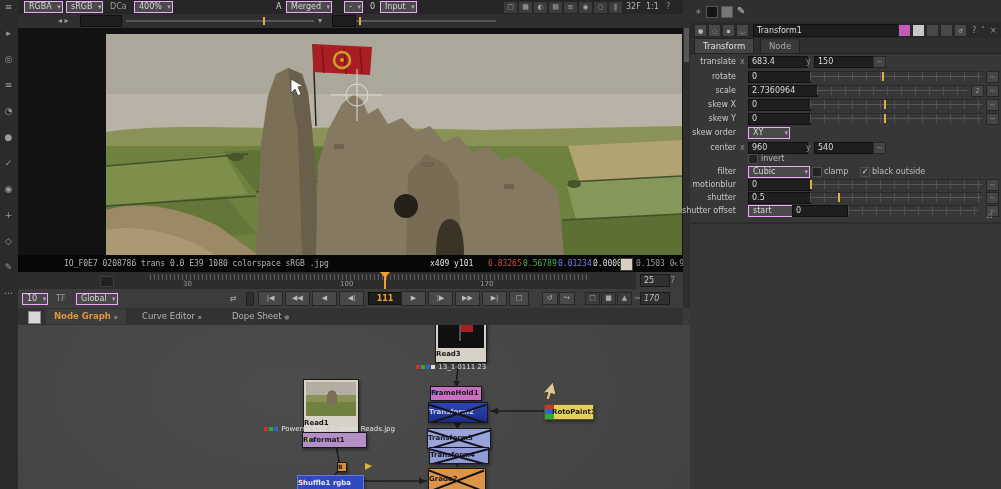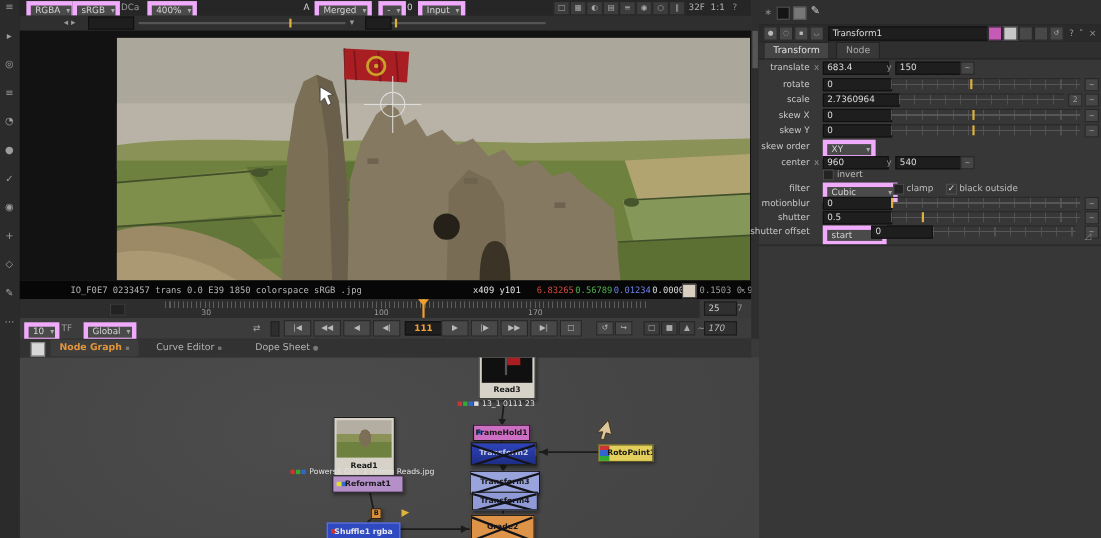--- a/index.html
+++ b/index.html
@@ -6,38 +6,38 @@
   #screen{position:relative;width:1001px;height:489px;background:#3a3a3a;overflow:hidden;
     font-family:"DejaVu Sans","Liberation Sans",sans-serif;font-size:8px;color:#c6c6c6;
     -webkit-font-smoothing:antialiased;}
   .abs{position:absolute;}
   .txt{position:absolute;white-space:nowrap;font-size:8px;color:#bdbdbd;}
   .ico{position:absolute;width:13px;height:12px;line-height:12px;text-align:center;color:#9c9c9c;font-size:9px;}
   .tbico{position:absolute;width:13px;height:11px;line-height:11px;text-align:center;color:#a8a8a8;
     background:#3c3c3c;border:1px solid #262626;font-size:7px;}
   .field{position:absolute;background:#1e1e1e;border:1px solid #101010;color:#dcdcdc;
     font-size:8px;line-height:10px;height:10px;padding:0 3px;overflow:hidden;white-space:nowrap;}
-  .drop{position:absolute;background:#4a4a4a;border:4px solid #f0abfc;color:#d5d5d5;
+  .drop{position:absolute;background:#4a4a4a;border:1px solid #f0abfc;color:#d5d5d5;
     font-size:8px;line-height:10px;height:10px;padding:0 10px 0 4px;white-space:nowrap;}
   .drop .car{position:absolute;right:1px;top:0;font-size:7px;color:#aaa;}
   .btn{position:absolute;background:#484848;border:1px solid #272727;color:#b9b9b9;
     text-align:center;font-size:8px;}
   .ptrack{position:absolute;height:9px;background:
      linear-gradient(transparent 4px,#565656 4px,#565656 5px,transparent 5px),
      repeating-linear-gradient(90deg,#515151 0 1px,transparent 1px 14px);
      border-top:1px solid #2a2a2a;}
   .mark{position:absolute;top:0;width:2px;height:9px;background:#ddb13c;}
   .cb{position:absolute;width:8px;height:8px;background:#232323;border:1px solid #4d4d4d;
      font-size:8px;line-height:8px;text-align:center;color:#e8e8e8;}
   .cb.on{background:#383838;}
   .anim{position:absolute;width:11px;height:10px;background:#454545;border:1px solid #262626;
      color:#9a9a9a;font-size:7px;line-height:10px;text-align:center;}
   .klabel{position:absolute;width:64px;text-align:right;color:#c8c8c8;font-size:8px;}
   .node{position:absolute;border:1px solid #191919;font-size:7px;font-weight:bold;color:#181818;
-     text-align:center;box-shadow:1px 2px 3px rgba(0,0,0,.4);overflow:hidden;}
+     box-shadow:1px 2px 3px rgba(0,0,0,.4);overflow:hidden;}
   .node .lb{position:relative;z-index:2;line-height:inherit;}
   .xl{position:absolute;left:-3%;top:50%;width:106%;height:2px;background:#13131a;z-index:3;}
   .tab{position:absolute;height:15px;line-height:15px;padding:0 8px;font-size:8.5px;}
   .chip{display:inline-block;width:4px;height:4px;margin-right:1px;vertical-align:middle;}
 </style>
 </head>
 <body>
 
 <div id="screen">
 
@@ -143,21 +143,21 @@
           <line x1="225" y1="61" x2="277" y2="61"></line>
           <line x1="251" y1="35" x2="251" y2="87"></line>
         </g>
 
         <path d="M185,45 l0,14 l4,-4 l3,7 l3,-2 l-3,-7 l5,-1 Z" fill="#ffffff" stroke="#333" stroke-width="0.7"></path>
       </svg>
     </div>
   </div>
 
   <div class="abs" style="left:18px;top:255px;width:665px;height:17px;background:#070707;font-family:'DejaVu Sans Mono',monospace;">
-    <div class="txt" style="left:46px;top:4px;color:#b4b4b4;">IO_F0E7 0233457  trans 0.0  E39 1850  colorspace sRGB  .jpg</div>
+    <div class="txt" style="left:46px;top:4px;color:#b4b4b4;">IO_F0E7 0208786  trans 0.0  E39 1080  colorspace sRGB  .jpg</div>
     <div class="txt" style="left:412px;top:4px;color:#e0e0e0;">x409 y101</div>
     <div class="txt" style="left:470px;top:4px;color:#cf4a3e;">6.83265</div>
     <div class="txt" style="left:505px;top:4px;color:#4fae4f;">0.56789</div>
     <div class="txt" style="left:540px;top:4px;color:#6c82e8;">0.01234</div>
     <div class="txt" style="left:575px;top:4px;color:#dcdcdc;">0.0000</div>
     <div class="abs" style="left:602px;top:3px;width:11px;height:11px;background:#d9cfc0;border:1px solid #444;"></div>
     <div class="txt" style="left:618px;top:4px;color:#9a9a9a;">0.1503 0.9812 4.2345 0.2685</div>
     <div class="txt" style="left:655px;top:4px;color:#777;">▾</div>
   </div>
 

